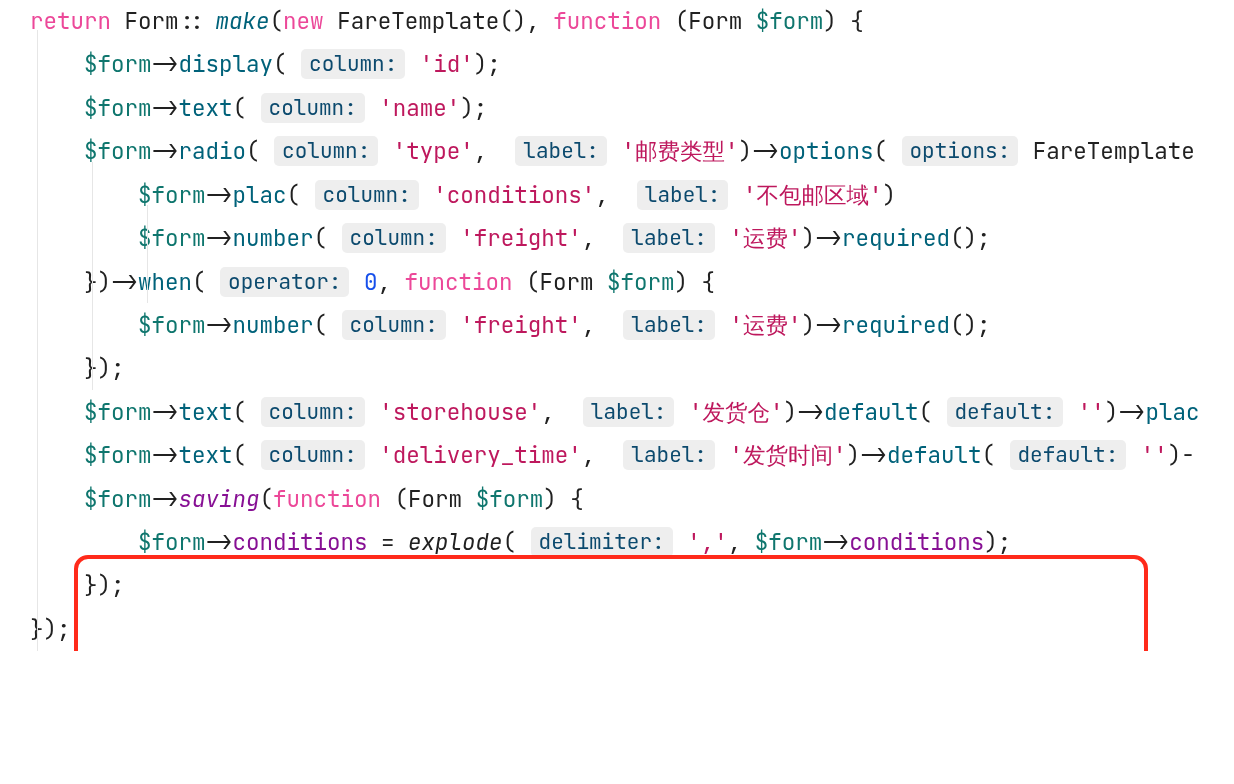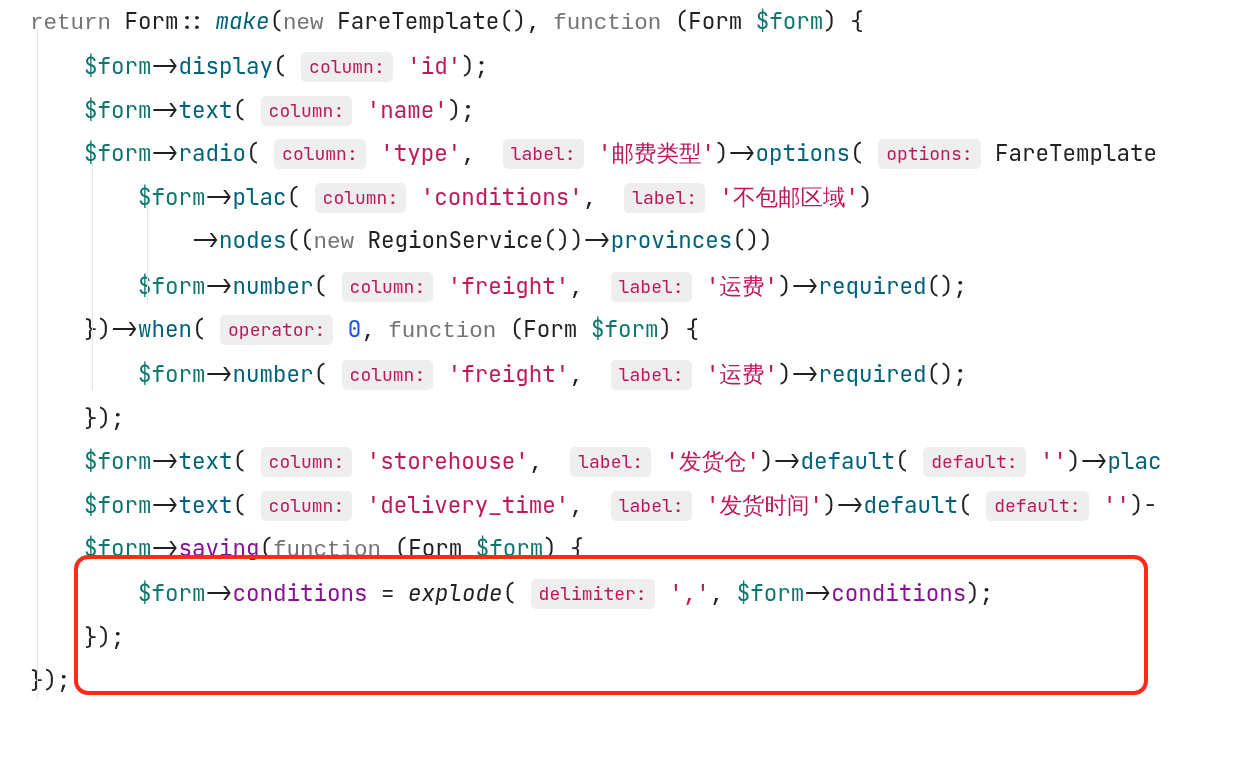--- a/index.html
+++ b/index.html
@@ -10,37 +10,37 @@
     font-size: 22.5px;
     line-height: 1.93;
     color: #212121;
     overflow: hidden;
     white-space: nowrap;
   }
   .editor {
     padding: 0 0 0 30px;
     position: relative;
   }
-  .kw   { color: #737373; font-weight: 400; font-family: Liberation Mono, monospace; }   
+  .kw   { color: #ec4899; font-weight: 400; }   
   .cls  { color: #212121; }                     
   .sm   { color: #00627a; font-style: italic; margin-left: 10px; } 
   .meth { color: #00627a; }                     
-  .methp{ color: #871094; }                     
+  .methp{ color: #871094; font-style: italic; }                     
   .var  { color: #0f766e; }                     
   .prop { color: #871094; }                     
   .str  { color: #be185d; }                     
   .num  { color: #1750eb; }                     
   .pun  { color: #212121; }                     
   .hint {
     display: inline-block;
     background: #eeeeee;
-    color: #be185d;
+    color: #0c4a6e;
     border-radius: 5px;
     padding: 0 8px;
-    font-size: 18px;
+    font-size: 21px;
     line-height: 30px;
     vertical-align: 1px;
     margin: 0 1px;
   }
   .fn-italic { font-style: italic; color: #212121; text-align: center; }
 
   .guide {
     border-left: 1.5px solid #e6e6e6;
     position: absolute;
   }
@@ -61,21 +61,20 @@
 <span class="line"><span class="kw">return</span> <span class="cls">Form</span><span class="pun">::</span><span class="sm">make</span><span class="pun">(</span><span class="kw">new</span> <span class="cls">FareTemplate</span><span class="pun">(), </span><span class="kw">function</span><span class="pun"> (</span><span class="cls">Form</span> <span class="var">$form</span><span class="pun">) {</span></span>
 
 <span class="line">    <span class="var">$form</span><span class="pun">-&gt;</span><span class="meth">display</span><span class="pun">( </span><span class="hint">column:</span> <span class="str">'id'</span><span class="pun">);</span></span>
 
 <span class="line">    <span class="var">$form</span><span class="pun">-&gt;</span><span class="meth">text</span><span class="pun">( </span><span class="hint">column:</span> <span class="str">'name'</span><span class="pun">);</span></span>
 
 <span class="line">    <span class="var">$form</span><span class="pun">-&gt;</span><span class="meth">radio</span><span class="pun">( </span><span class="hint">column:</span> <span class="str">'type'</span><span class="pun">,  </span><span class="hint">label:</span> <span class="str">'邮费类型'</span><span class="pun">)-&gt;</span><span class="meth">options</span><span class="pun">( </span><span class="hint">options:</span> <span class="cls">FareTemplate</span></span>
 
 <span class="line">        <span class="var">$form</span><span class="pun">-&gt;</span><span class="meth">plac</span><span class="pun">( </span><span class="hint">column:</span> <span class="str">'conditions'</span><span class="pun">,  </span><span class="hint">label:</span> <span class="str">'不包邮区域'</span><span class="pun">)</span></span>
 
-<span class="line">            <span class="pun">-&gt;</span><span class="meth">nodes</span><span class="pun">((</span><span class="kw">new</span> <span class="cls">RegionService</span><span class="pun">())-&gt;</span><span class="meth">provinces</span><span class="pun">())</span></span>
 
 
 <span class="line">        <span class="var">$form</span><span class="pun">-&gt;</span><span class="meth">number</span><span class="pun">( </span><span class="hint">column:</span> <span class="str">'freight'</span><span class="pun">,  </span><span class="hint">label:</span> <span class="str">'运费'</span><span class="pun">)-&gt;</span><span class="meth">required</span><span class="pun">();</span></span>
 
 <span class="line">    <span class="pun">})-&gt;</span><span class="meth">when</span><span class="pun">( </span><span class="hint">operator:</span> <span class="num">0</span><span class="pun">, </span><span class="kw">function</span><span class="pun"> (</span><span class="cls">Form</span> <span class="var">$form</span><span class="pun">) {</span></span>
 
 <span class="line">        <span class="var">$form</span><span class="pun">-&gt;</span><span class="meth">number</span><span class="pun">( </span><span class="hint">column:</span> <span class="str">'freight'</span><span class="pun">,  </span><span class="hint">label:</span> <span class="str">'运费'</span><span class="pun">)-&gt;</span><span class="meth">required</span><span class="pun">();</span></span>
 
 <span class="line">    <span class="pun">});</span></span>
 

